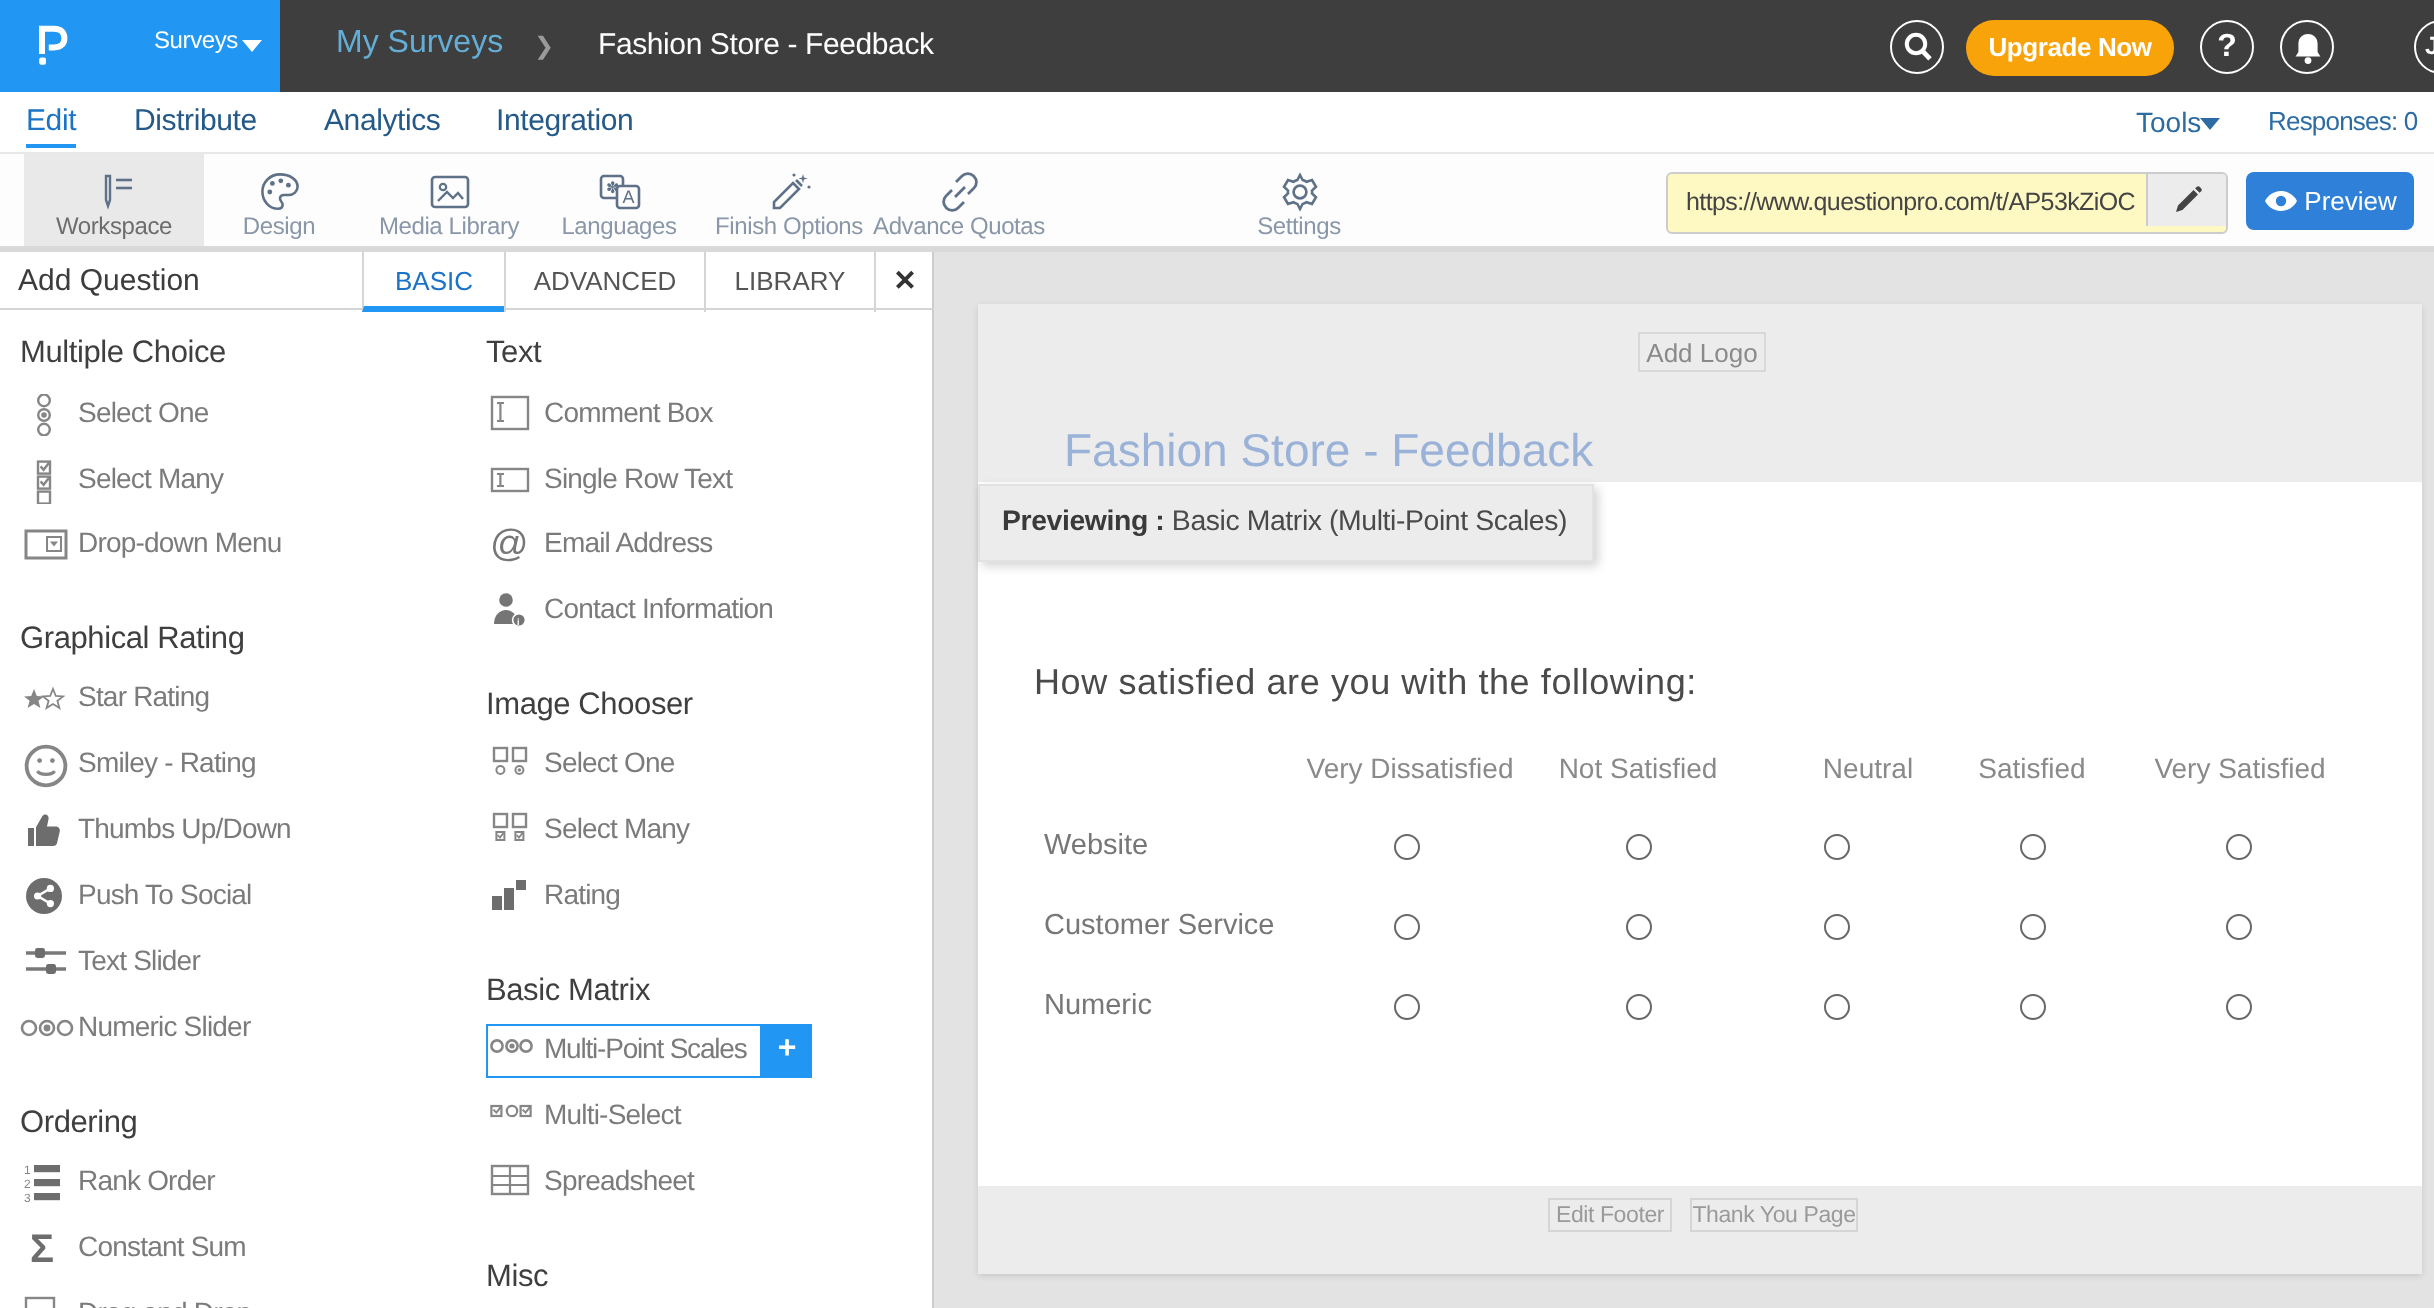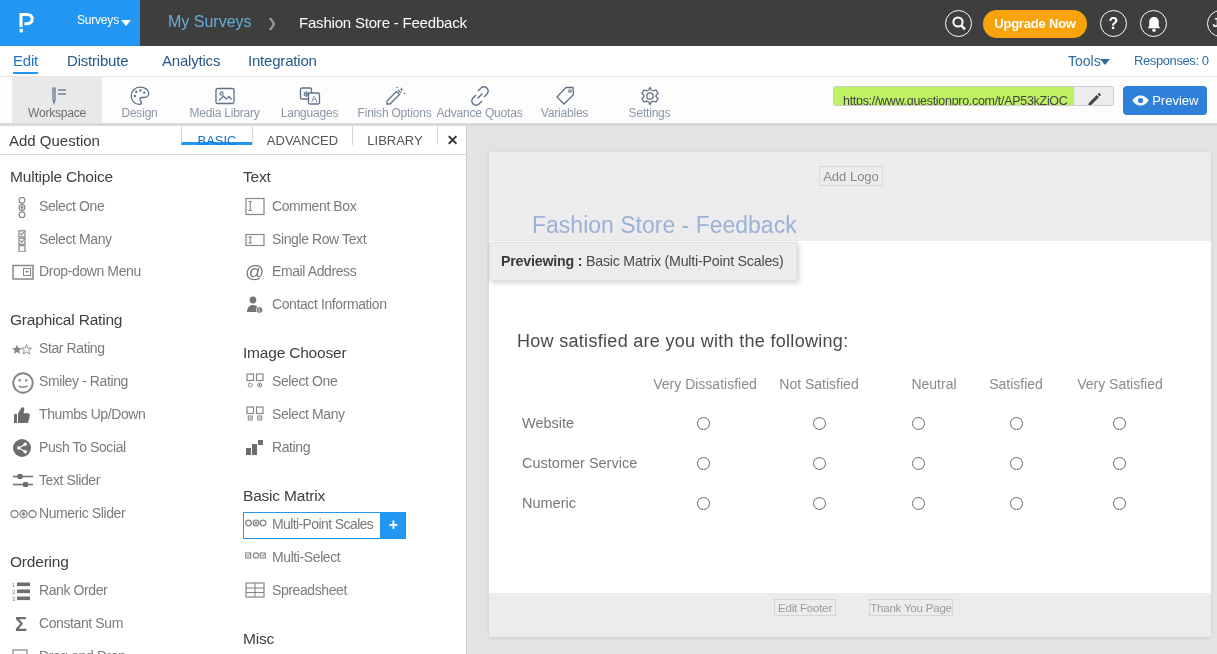--- a/index.html
+++ b/index.html
@@ -21,29 +21,29 @@
 #tools { position:absolute; left:1068px; top:7px; font-size:14px; color:#2d6ca2; }
 #tools-caret { position:absolute; left:1100px; top:13px; width:0; height:0; border-left:5px solid transparent; border-right:5px solid transparent; border-top:6px solid #2d6ca2; }
 #responses { position:absolute; left:1134px; top:7px; font-size:13px; color:#2d6ca2; white-space:nowrap; letter-spacing:-0.4px; }
 
 #toolbar { position:absolute; left:0; top:77px; width:1217px; height:49px; background:#fdfdfd; border-bottom:3px solid #d9d9d9; box-sizing:border-box; }
 .tool { position:absolute; top:0; height:46px; width:85px; text-align:center; }
 .tool .tlabel { position:absolute; top:29px; left:50%; transform:translateX(-50%); white-space:nowrap; font-size:12px; color:#8a97a8; letter-spacing:-0.2px; }
 .tool svg { position:absolute; top:4px; left:50%; margin-left:-12px; }
 #tool-workspace { background:#e9e9e9; width:90px; }
 #tool-workspace .tlabel { color:#6d6d6d;text-align:center; }
-#urlbox { position:absolute; left:833px; top:9px; width:281px; height:20px; border:1px solid #ccc; border-radius:3px; background:#bef264; overflow:hidden; }
+#urlbox { position:absolute; left:833px; top:9px; width:281px; height:31px; border:1px solid #ccc; border-radius:3px; background:#fef9c3; overflow:hidden; }
 #urltext { position:absolute; left:9px; top:7px; font-size:12.5px; color:#444; white-space:nowrap; letter-spacing:-0.3px; }
 #urlpencil { position:absolute; right:0; top:0; width:40px; height:26px; background:#ececec; border-left:1px solid #ccc; text-align:center; }
 #previewbtn { position:absolute; left:1123px; top:9px; width:84px; height:29px; background:#2e80d8; border-radius:4px; color:#fff; font-size:13px; text-align:center; line-height:29px; }
 
 #sidepanel { position:absolute; left:0; top:126px; width:467px; height:528px; background:#fff; border-right:1px solid #ccc; }
 #panelhead { position:absolute; left:0; top:0; width:467px; height:29px; border-bottom:1px solid #d5d5d5; }
 #addq { position:absolute; left:9px; top:6px; font-size:15px; font-weight:normal; color:#3c3c3c; }
-.ptab { position:absolute; top:0; height:19px; text-align:center; font-size:13px; color:#555; border-left:1px solid #d5d5d5; line-height:29px; }
+.ptab { position:absolute; top:0; height:30px; text-align:center; font-size:13px; color:#555; border-left:1px solid #d5d5d5; line-height:29px; }
 #ptab-basic { left:181px; width:71px; color:#1a73c8; border-bottom:3px solid #2196f3; }
 #ptab-adv { left:252px; width:100px; }
 #ptab-lib { left:352px; width:85px; }
 #ptab-x { left:437px; width:30px; font-weight:bold; color:#333; font-size:14px; }
 .cathead { position:absolute; font-size:15.5px; color:#3f3f3f; letter-spacing:-0.2px; }
 .item { position:absolute; font-size:14px; color:#7b7b7b; letter-spacing:-0.4px; }
 .icon { position:absolute; }
 
 #mps-box { position:absolute; left:243px; top:386px; width:138px; height:27px; border:1px solid #2196f3; background:transparent; }
 #mps-plus { position:absolute; left:381px; top:386px; width:25px; height:27px; background:#2196f3; color:#fff; font-weight:bold; font-size:16px; text-align:center; line-height:25px; }
@@ -161,29 +161,20 @@
     </div>
   <div class="tool" style="left:437px;">
       <div class="tlabel">Advance Quotas</div>
       <div style="position: absolute; top: 3px; left: 50%; margin-left: -12px; width: 24px; height: 24px;">
         <svg width="24" height="24" viewBox="0 0 24 24">
           <g fill="none" stroke="#5f7188" stroke-width="1.4">
             <path d="M10 7 L13 4 C14.6 2.4 17.2 2.4 18.8 4 L19 4.2 C20.6 5.8 20.6 8.4 19 10 L16 13"></path>
             <path d="M14 17 L11 20 C9.4 21.6 6.8 21.6 5.2 20 L5 19.8 C3.4 18.2 3.4 15.6 5 14 L8 11"></path>
             <line x1="9.5" y1="14.5" x2="14.5" y2="9.5"></line>
           </g>
-        </svg>
-      </div>
-    </div>
-  <div class="tool" style="left:522px;">
-      <div class="tlabel">Variables</div>
-      <div style="position: absolute; top: 3px; left: 50%; margin-left: -12px; width: 24px; height: 24px;">
-        <svg width="24" height="24" viewBox="0 0 24 24">
-          <path d="M13 3.5 L20 3.5 L20.5 10.5 L11 20 L4 13 Z" fill="none" stroke="#5f7188" stroke-width="1.3" transform="rotate(0 12 12)"></path>
-          <circle cx="17" cy="7" r="1.3" fill="none" stroke="#5f7188" stroke-width="1.1"></circle>
         </svg>
       </div>
     </div>
   <div class="tool" style="left:607px;">
       <div class="tlabel">Settings</div>
       <div style="position: absolute; top: 3px; left: 50%; margin-left: -12px; width: 24px; height: 24px;">
         <svg width="24" height="24" viewBox="0 0 24 24">
           <circle cx="12" cy="12" r="3.2" fill="none" stroke="#5f7188" stroke-width="1.3"></circle>
           <path d="M12 3.5 L13.3 6 C14 6.2 14.7 6.5 15.3 6.9 L18 6 L20 9.4 L18 11.3 C18.1 11.7 18.1 12.3 18 12.7 L20 14.6 L18 18 L15.3 17.1 C14.7 17.5 14 17.8 13.3 18 L12 20.5 L10.7 18 C10 17.8 9.3 17.5 8.7 17.1 L6 18 L4 14.6 L6 12.7 C5.9 12.3 5.9 11.7 6 11.3 L4 9.4 L6 6 L8.7 6.9 C9.3 6.5 10 6.2 10.7 6 Z" fill="none" stroke="#5f7188" stroke-width="1.3"></path>
         </svg>
@@ -373,21 +364,21 @@
     <div id="question">How satisfied are you with the following:</div>
     <div class="colhead" style="left:136px;">Very Dissatisfied</div>
     <div class="colhead" style="left:250px;">Not Satisfied</div>
     <div class="colhead" style="left:349px;margin-left:16px;">Neutral</div>
     <div class="colhead" style="left:447px;">Satisfied</div>
     <div class="colhead" style="left:551px;">Very Satisfied</div>
     <div class="rowlabel" style="top:263px;">Website</div>
     <div class="rowlabel" style="top:303px;">Customer Service</div>
     <div class="rowlabel" style="top:343px;">Numeric</div>
     <div class="footbtn" style="left:285px; width:62px;">Edit Footer</div>
-    <div class="footbtn" style="left:356px; width:84px;margin-left:24px;">Thank You Page</div>
+    <div class="footbtn" style="left:356px; width:84px;">Thank You Page</div>
   <div class="radio" style="left: 208px; top: 265px;"></div>
       <div class="radio" style="left: 324px; top: 265px;"></div>
       <div class="radio" style="left: 423px; top: 265px;"></div>
       <div class="radio" style="left: 520.5px; top: 265px;"></div>
       <div class="radio" style="left: 624px; top: 265px;"></div>
       <div class="radio" style="left: 208px; top: 305px;"></div>
       <div class="radio" style="left: 324px; top: 305px;"></div>
       <div class="radio" style="left: 423px; top: 305px;"></div>
       <div class="radio" style="left: 520.5px; top: 305px;"></div>
       <div class="radio" style="left: 624px; top: 305px;"></div>

